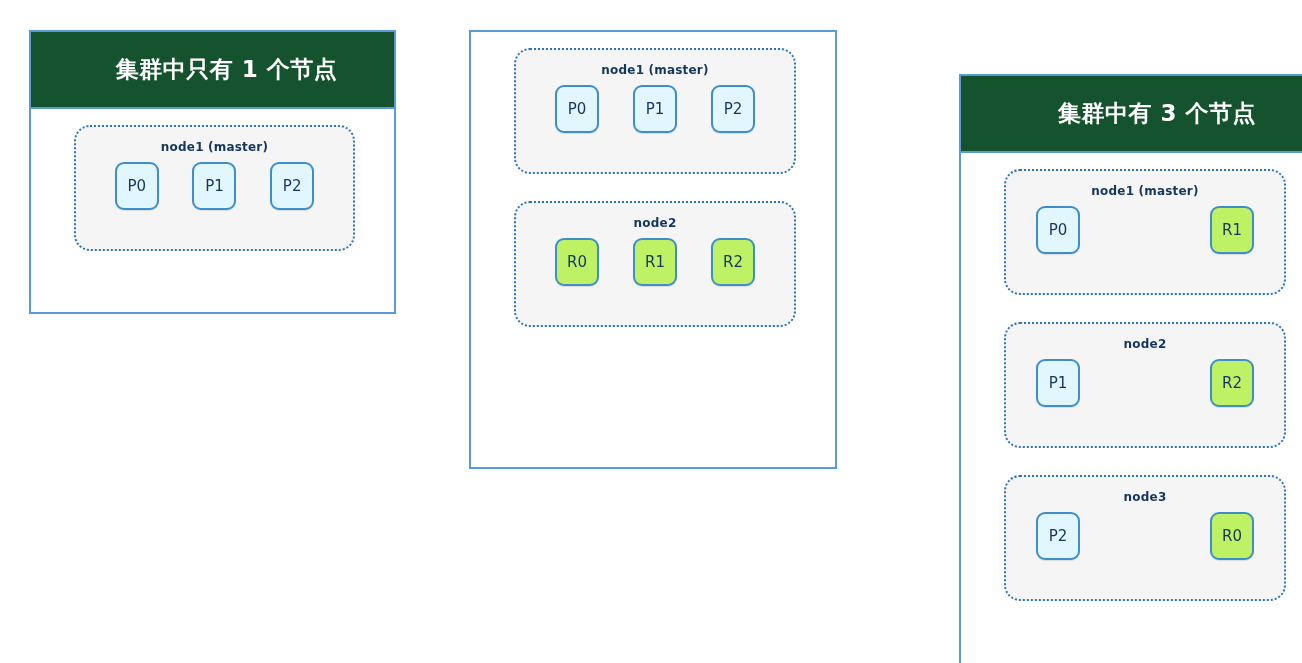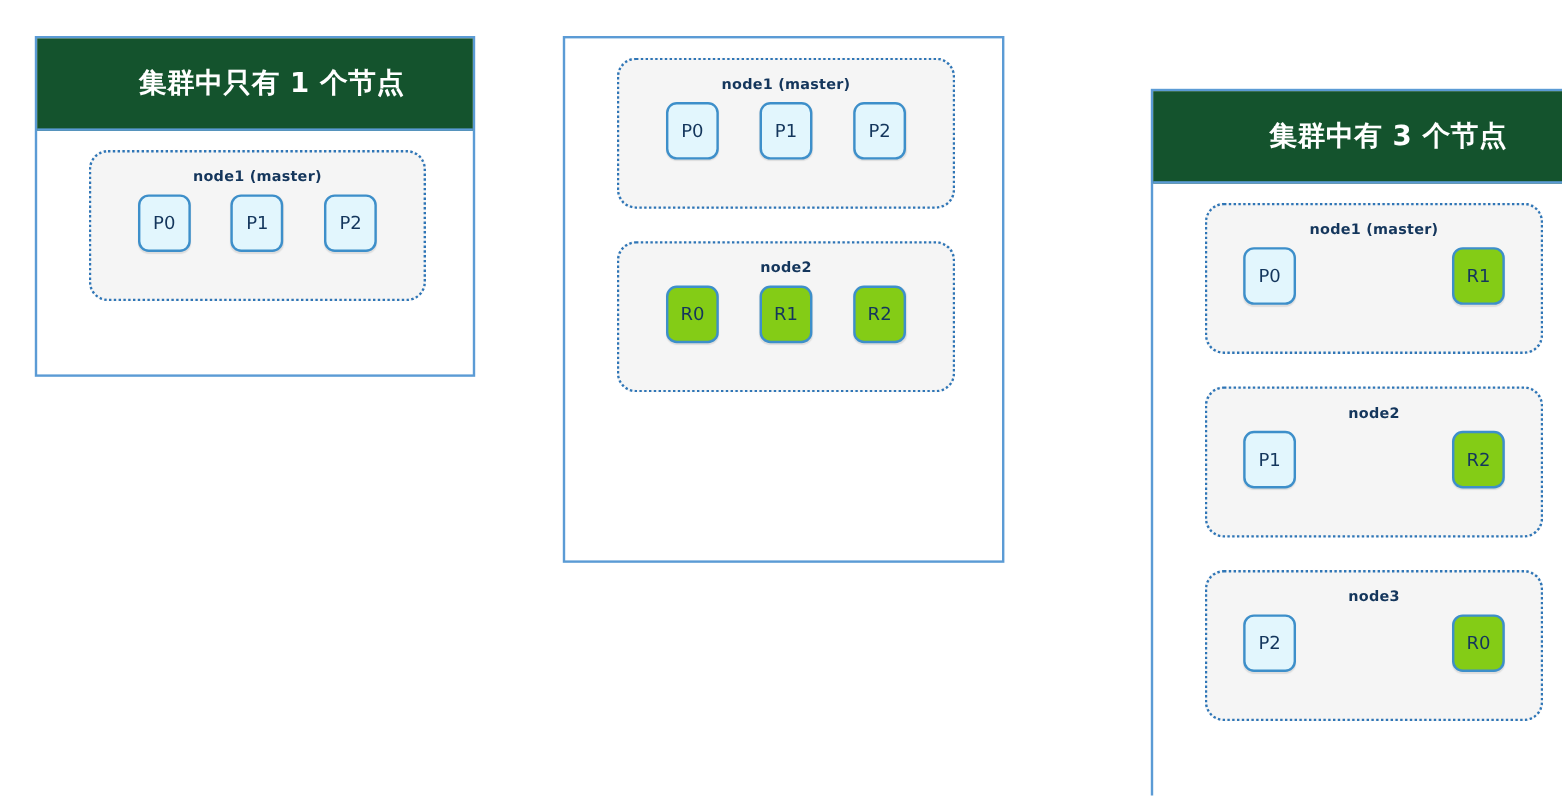--- a/index.html
+++ b/index.html
@@ -92,21 +92,21 @@
     display: flex;
     align-items: center;
     justify-content: center;
     font-family: "DejaVu Sans", "Liberation Sans", sans-serif;
     font-size: 15px;
     font-weight: normal;
     color: #14365c;
     box-shadow: 0 1px 1px rgba(0,0,0,0.10);
   }
   .shard.primary { background: #e2f6fd; }
-  .shard.replica { background: #84cc16; }
+  .shard.replica { background: #bef264; }
 
   
   .p1 .node.n1 { left: 43px; top: 16px;  width: 281px; height: 126px; }
 
   .p2 .node.n1 { left: 43px; top: 16px;  width: 282px; height: 126px; }
   .p2 .node.n2 { left: 43px; top: 169px; width: 282px; height: 126px; }
 
   .p3 .node.n1 { left: 43px; top: 16px;  width: 282px; height: 126px; }
   .p3 .node.n2 { left: 43px; top: 169px; width: 282px; height: 126px; }
   .p3 .node.n3 { left: 43px; top: 322px; width: 282px; height: 126px; }

